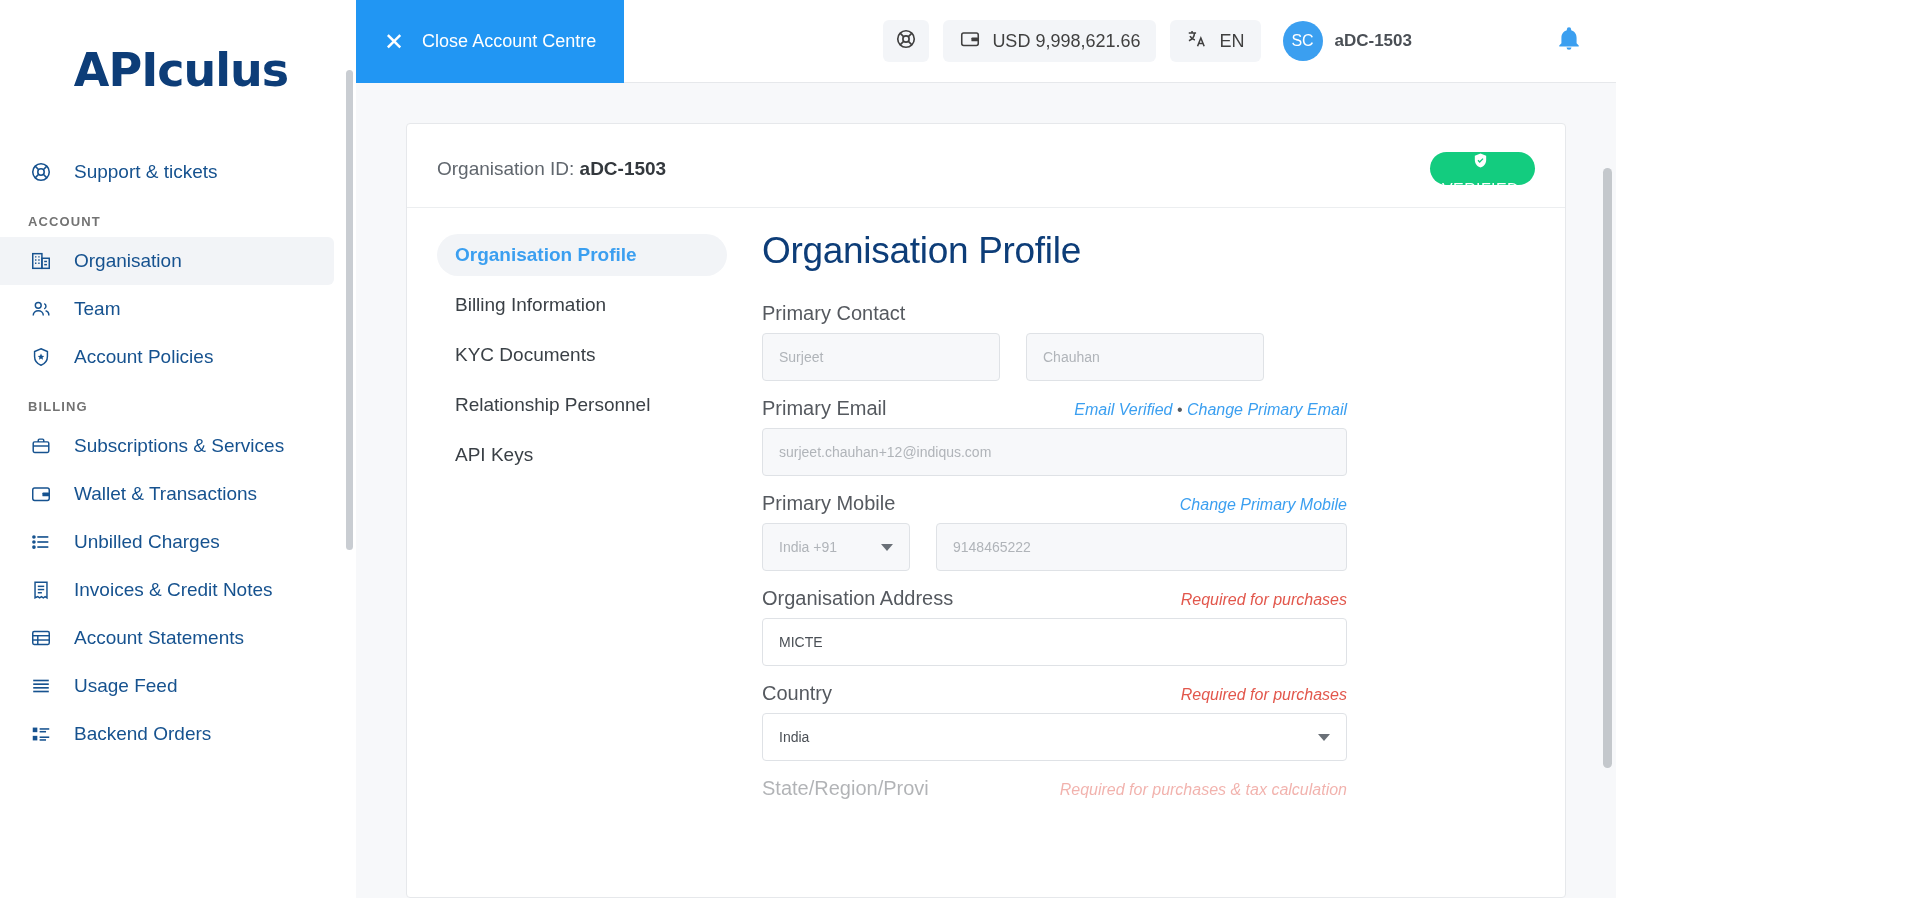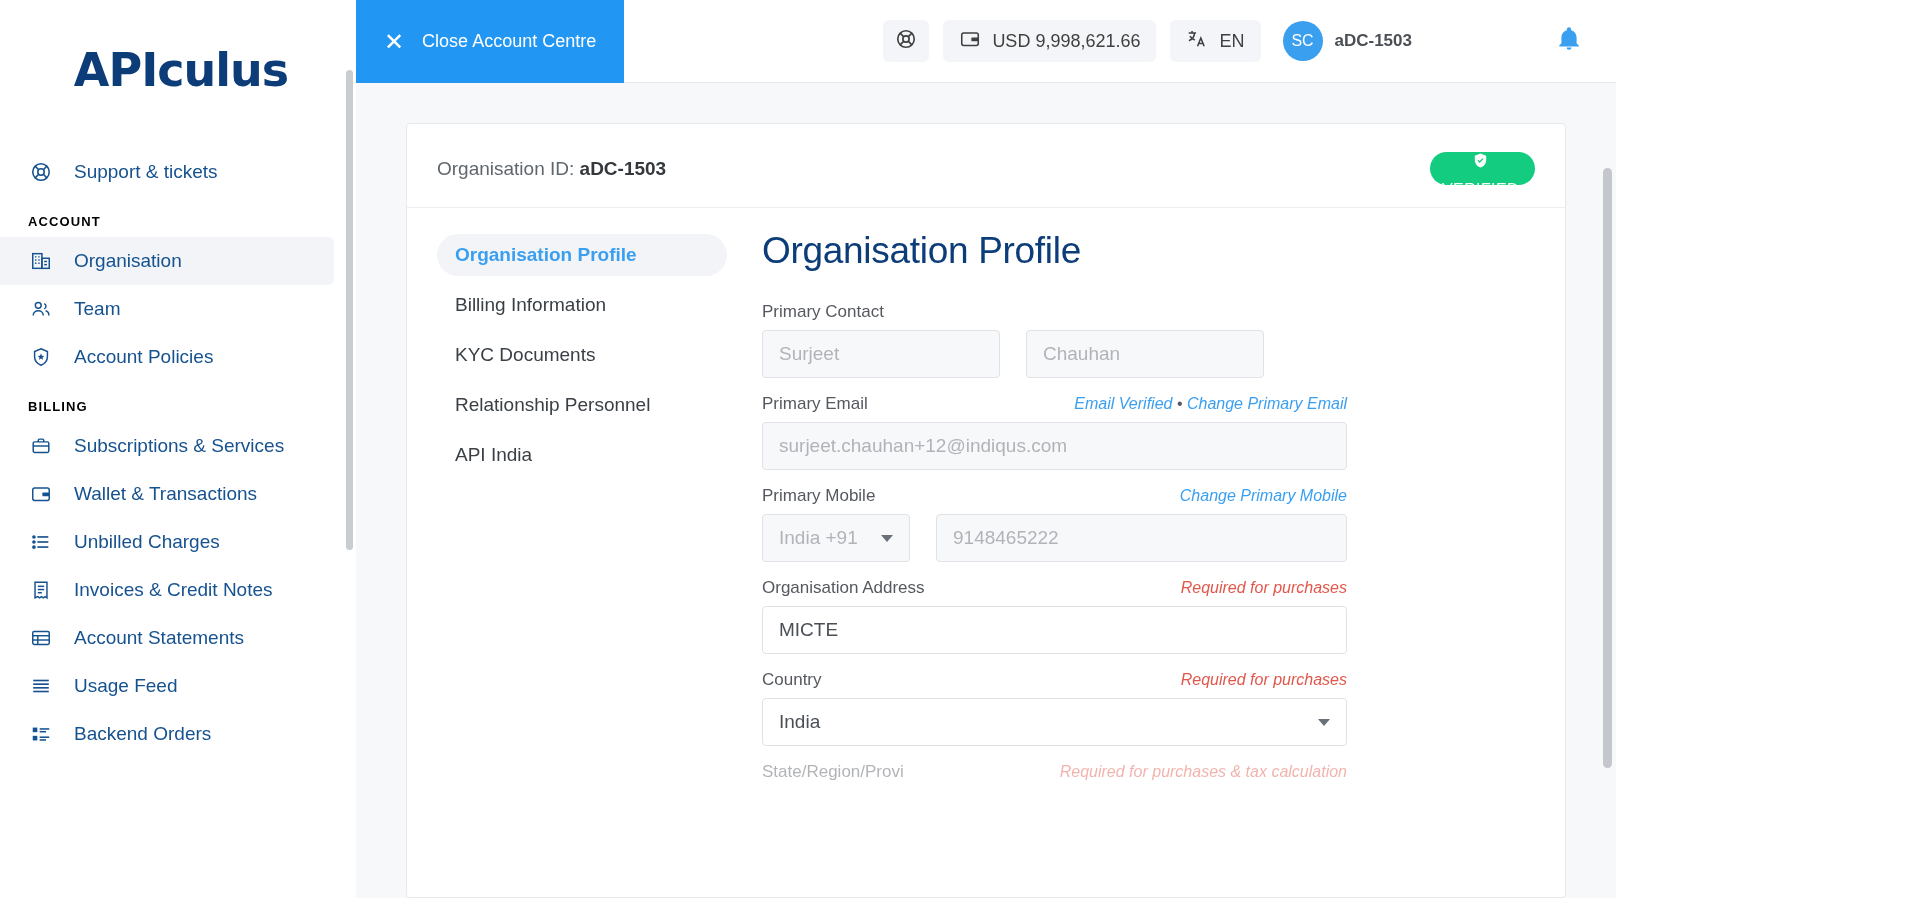--- a/index.html
+++ b/index.html
@@ -45,21 +45,21 @@
   }
   .nav-item .ico {
     width: 22px; height: 22px;
     display: inline-flex; align-items: center; justify-content: center;
     color: #16528f;
     flex: 0 0 22px;
   }
   .nav-item .ico svg { display:block; }
   .nav-label { white-space: nowrap; }
   .nav-section {
-    font-size: 13px; color: #000000; letter-spacing: 1.1px;
+    font-size: 13px; color: #737373; letter-spacing: 1.1px;
     font-weight: bold;
     padding: 18px 0 8px 28px;
   }
   .sb-scrollbar {
     position: absolute; right: 3px; top: 70px;
     width: 7px; height: 480px;
     background: #c9cdd2; border-radius: 4px;
   }
 
   
@@ -142,30 +142,30 @@
   .form { flex: 1; padding-left: 35px; max-width: 620px; }
   .form h1 {
     font-size: 37px; font-weight: normal; color: #0d3d78;
     margin-bottom: 30px; letter-spacing: -.3px;
   }
   .field { margin-bottom: 16px; }
   .field-head {
     display: flex; justify-content: space-between; align-items: baseline;
     margin-bottom: 8px;
   }
-  .flabel { font-size: 17px; color: #55595f; }
+  .flabel { font-size: 20px; color: #55595f; }
   .fhint { font-size: 16px; color: #3b9ff0; font-style: italic; cursor: pointer;}
   .fhint .sep { color: #55595f; font-style: normal; }
   .fhint.req { color: #e2574c; cursor: default; }
   .inputs-row { display: flex; gap: 26px; }
   .inp {
     height: 48px; border: 1px solid #dfe2e6; border-radius: 4px;
     background: #f7f8fa; color: #b0b4b9;
     display: flex; align-items: center; padding: 0 16px;
-    font-size: 19px; width: 100%;
+    font-size: 14px; width: 100%;
   }
   .inp.enabled { background: #ffffff; color: #4a4f55; }
   .inp.half { width: 238px; flex: 0 0 238px; }
   .inp.cc { width: 148px; flex: 0 0 148px; justify-content: space-between; }
   .inp.sel { justify-content: space-between; }
   .caret {
     width: 0; height: 0; border-left: 6px solid transparent;
     border-right: 6px solid transparent; border-top: 7px solid #6a7077;
   }
   .partial { opacity: .45; }
@@ -418,21 +418,21 @@
             <div class="tab">
               <span>Billing Information</span>
             </div>
             <div class="tab">
               <span>KYC Documents</span>
             </div>
             <div class="tab">
               <span>Relationship Personnel</span>
             </div>
             <div class="tab">
-              <span>API India</span>
+              <span>API Keys</span>
             </div>
           </div>
 
           <div class="form">
             <h1>Organisation Profile</h1>
 
             <div class="field">
               <div class="field-head">
                 <span class="flabel">Primary Contact</span>
               </div>

